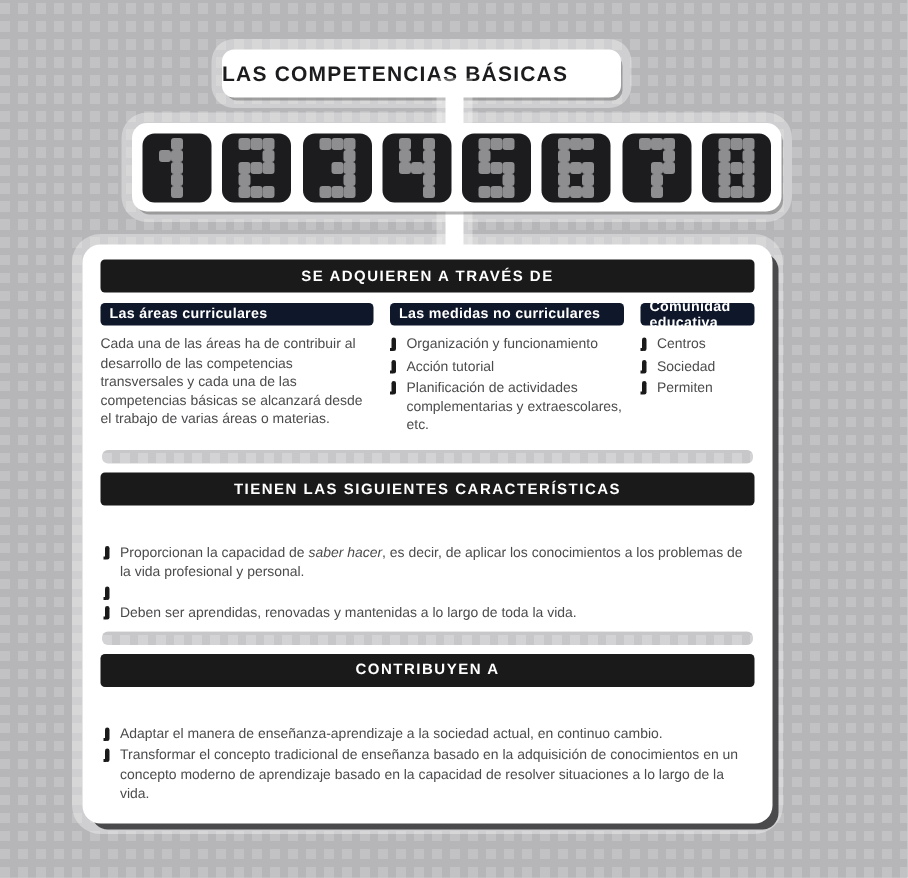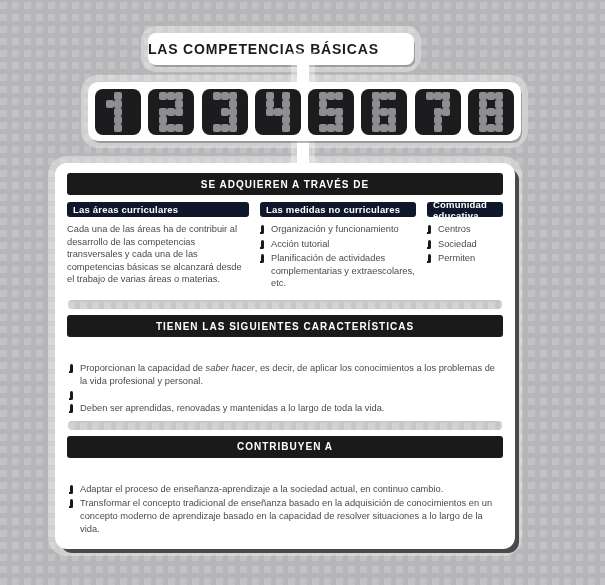--- a/index.html
+++ b/index.html
@@ -316,21 +316,21 @@
 
   <div class="slot"></div>
 
   <div class="black-bar sec">
     <span>CONTRIBUYEN A</span>
   </div>
 
   <div class="blist list-wrap">
     <div class="bitem">
       <span class="bullet-glyph"></span>
-      <span>Adaptar el proceso de enseñanza-aprendizaje a la sociedad actual, en continuo cambio.</span>
+      <span>Adaptar el manera de enseñanza-aprendizaje a la sociedad actual, en continuo cambio.</span>
     </div>
     <div class="bitem">
       <span class="bullet-glyph"></span>
       <span>Transformar el concepto tradicional de enseñanza basado en la adquisición de conocimientos en un concepto moderno de aprendizaje basado en la capacidad de resolver situaciones a lo largo de la vida.</span>
     </div>
   </div>
 
 </div>
 
 </body></html>

